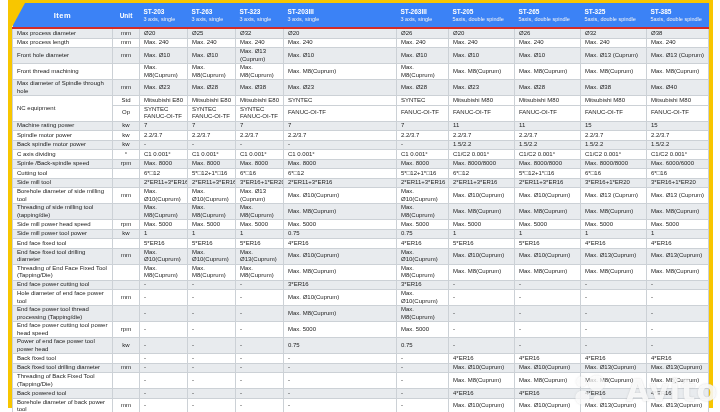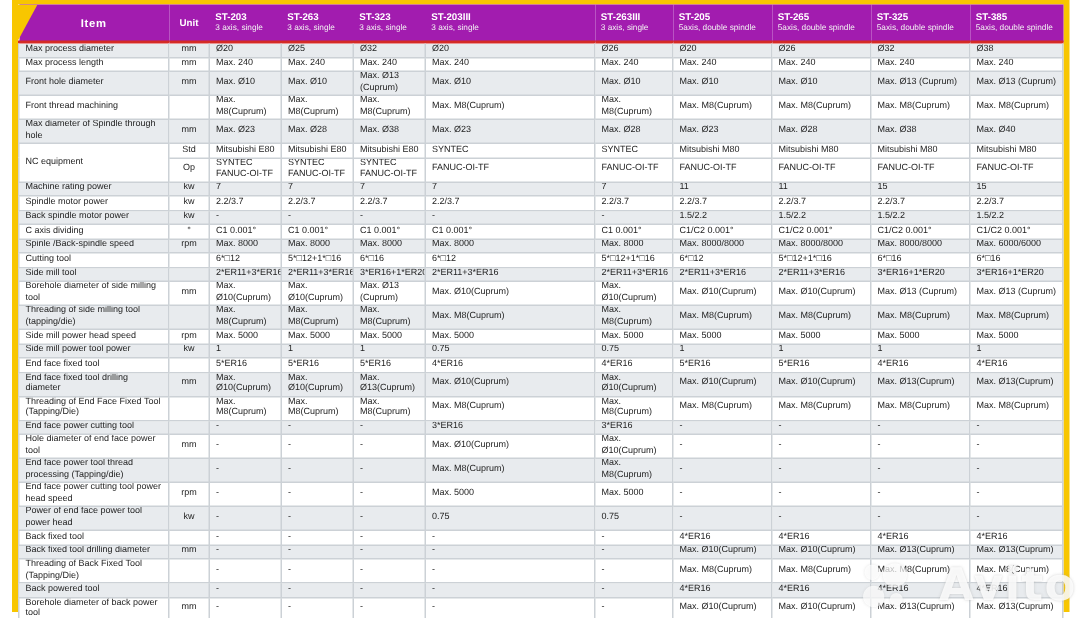--- a/index.html
+++ b/index.html
@@ -12,21 +12,21 @@
     background:#f8c600;box-sizing:border-box;padding:3px 5px 6px 4px;
   }
   .corner-cut{
     position:absolute;left:4px;top:3px;width:13px;height:24px;
     background:#f8c600;clip-path:polygon(0 0,100% 0,0 100%);z-index:5;
   }
   table{
     width:696px;border-collapse:collapse;table-layout:fixed;background:#ffffff;
   }
   thead th{
-    background:#a21caf;color:#ffffff;border-bottom:2px solid #d42b26;
+    background:#3b82f6;color:#ffffff;border-bottom:2px solid #d42b26;
     height:24px;vertical-align:middle;padding:0;
   }
   th.item-h{font-size:7.5px;font-weight:bold;text-align:center;letter-spacing:.5px}
   th.unit-h{font-size:6.5px;font-weight:bold;text-align:center}
   th.model-h{text-align:left;padding-left:4px}
   .m-name{font-size:6.5px;font-weight:bold;line-height:8px}
   .m-sub{font-size:5.5px;font-weight:normal;line-height:7px;color:#f2f2f2}
   tbody td{
     border:1px solid #ccd1d6;font-size:6px;line-height:7.5px;height:8.5px;
     padding:0 2px 0 4px;color:#1d1d1d;white-space:pre-line;overflow:hidden;

